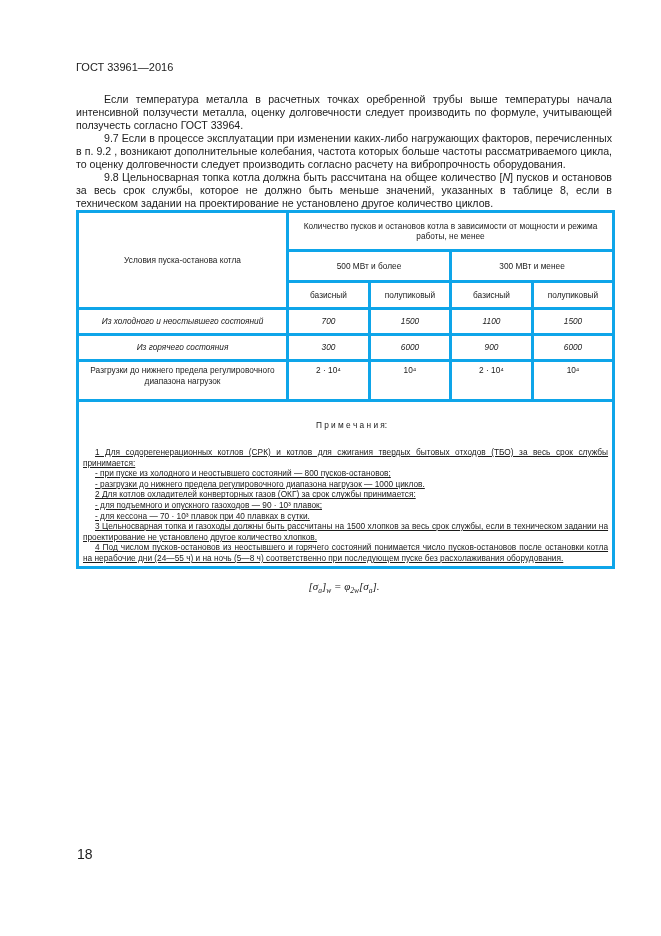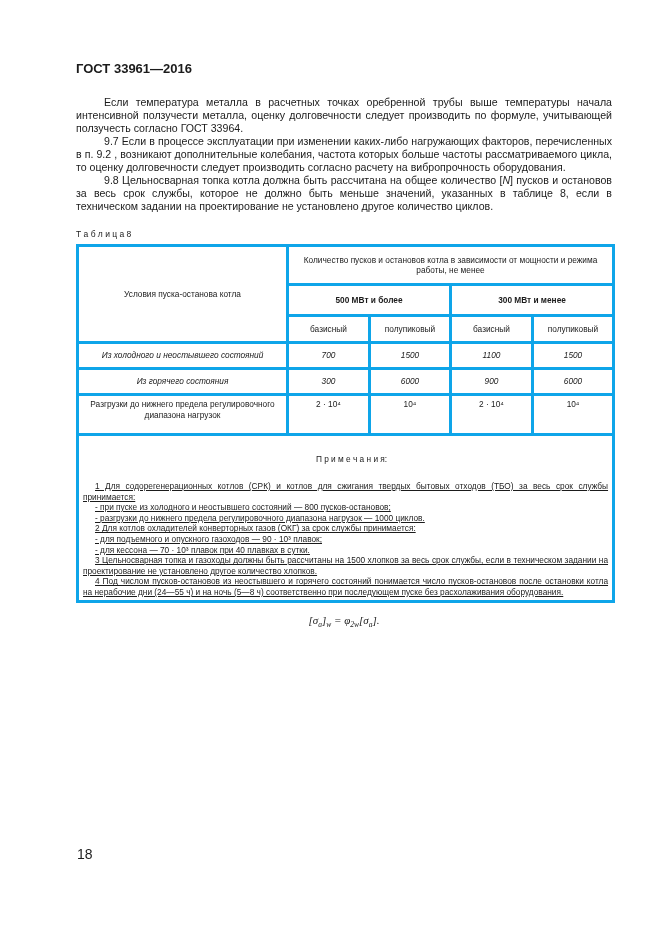--- a/index.html
+++ b/index.html
@@ -5,41 +5,41 @@
   html, body { margin:0; padding:0; background:#ffffff; }
   .page {
     position:relative;
     width:661px; height:936px;
     background:#ffffff;
     color:#1b1b1b;
     font-family:"Liberation Sans", sans-serif;
     overflow:hidden;
   }
   .content { position:absolute; left:76px; top:61px; width:536px; }
-  .doc-header { font-weight:bold; font-size:13px; margin:0 0 20px 0; }
+  .doc-header { font-weight:normal; font-size:11px; margin:0 0 20px 0; }
   .body-p {
     font-size:10.6px; line-height:13px;
     text-align:justify; text-indent:28px;
     margin:0;
   }
   .body-p i { font-style:italic; }
   .tbl-caption { font-size:8.5px; margin:16px 0 5px 0; }
   table.gost-table {
     border-collapse:collapse; table-layout:fixed;
     width:536px;
     font-size:8.3px; line-height:10.5px;
     border:2px solid #000;
   }
   table.gost-table td {
     border:3px solid #0ea5e9;
     padding:2px 4px;
     text-align:center; vertical-align:middle;
   }
   td.group-hdr { height:32px; }
-  td.power-hdr { height:24px;font-weight:bold; }
+  td.power-hdr { height:24px; }
   td.mode-hdr  { height:20px; border-bottom:2px solid #000; }
   td.col1-hdr  { border-bottom:2px solid #000; }
   td.row-label { text-align:left; padding-left:6px; }
   tr.data-row td { height:19px;font-style:italic; }
   tr.data-row-tall td { vertical-align:top; padding-top:3px; height:32px; }
   td.notes-cell {
     border-top:2px solid #000;
     text-align:left; vertical-align:top;
     padding:4px 8px 7px 8px;
   }
@@ -65,21 +65,20 @@
   <div class="content">
 
     <div class="doc-header">ГОСТ 33961—2016</div>
 
     <p class="body-p">Если температура металла в расчетных точках оребренной трубы выше температуры начала интенсивной ползучести металла, оценку долговечности следует производить по формуле, учитывающей ползучесть согласно ГОСТ 33964.</p>
 
     <p class="body-p">9.7  Если в процессе эксплуатации при изменении каких-либо нагружающих факторов, перечисленных в п. 9.2 , возникают дополнительные колебания, частота которых больше частоты рассматриваемого цикла, то оценку долговечности следует производить согласно расчету на вибропрочность оборудования.</p>
 
     <p class="body-p"><span>9.8  Цельносварная топка котла должна быть рассчитана на общее количество [</span><i>N</i><span>] пусков и остановов за весь срок службы, которое не должно быть меньше значений, указанных в таблице 8, если в техническом задании на проектирование не установлено другое количество циклов.</span></p>
 
-    <div class="tbl-caption">Т а б л и ц а  8</div>
 
     <table class="gost-table">
       <colgroup>
         <col style="width:210px">
         <col style="width:82px">
         <col style="width:81px">
         <col style="width:82px">
         <col style="width:81px">
       </colgroup>
       <tbody>

